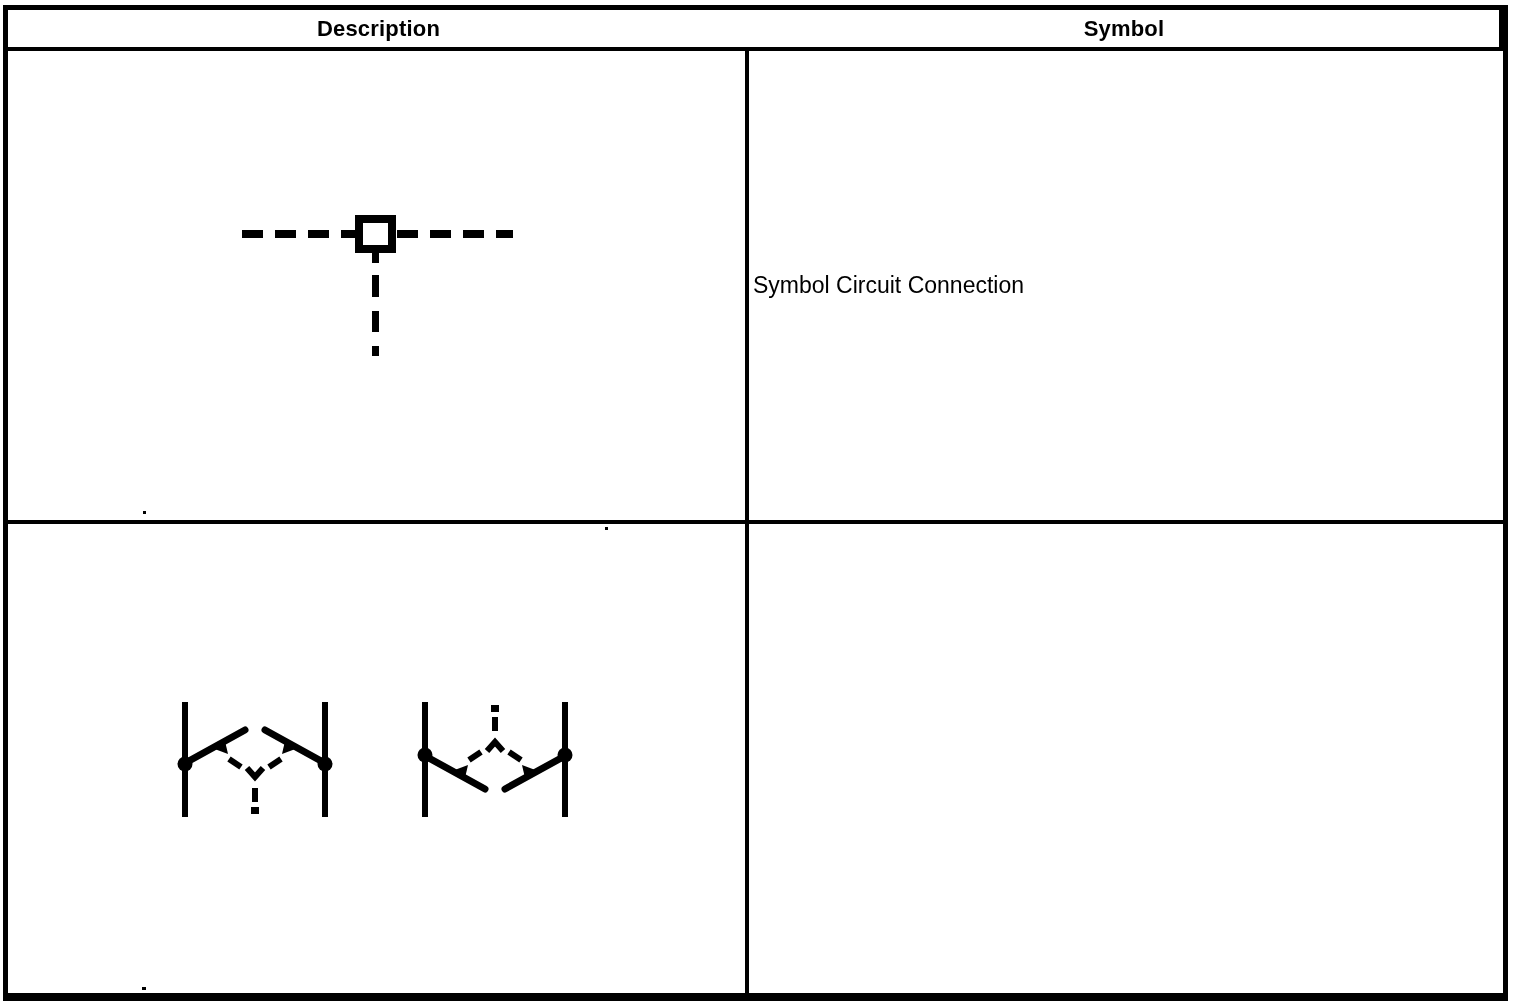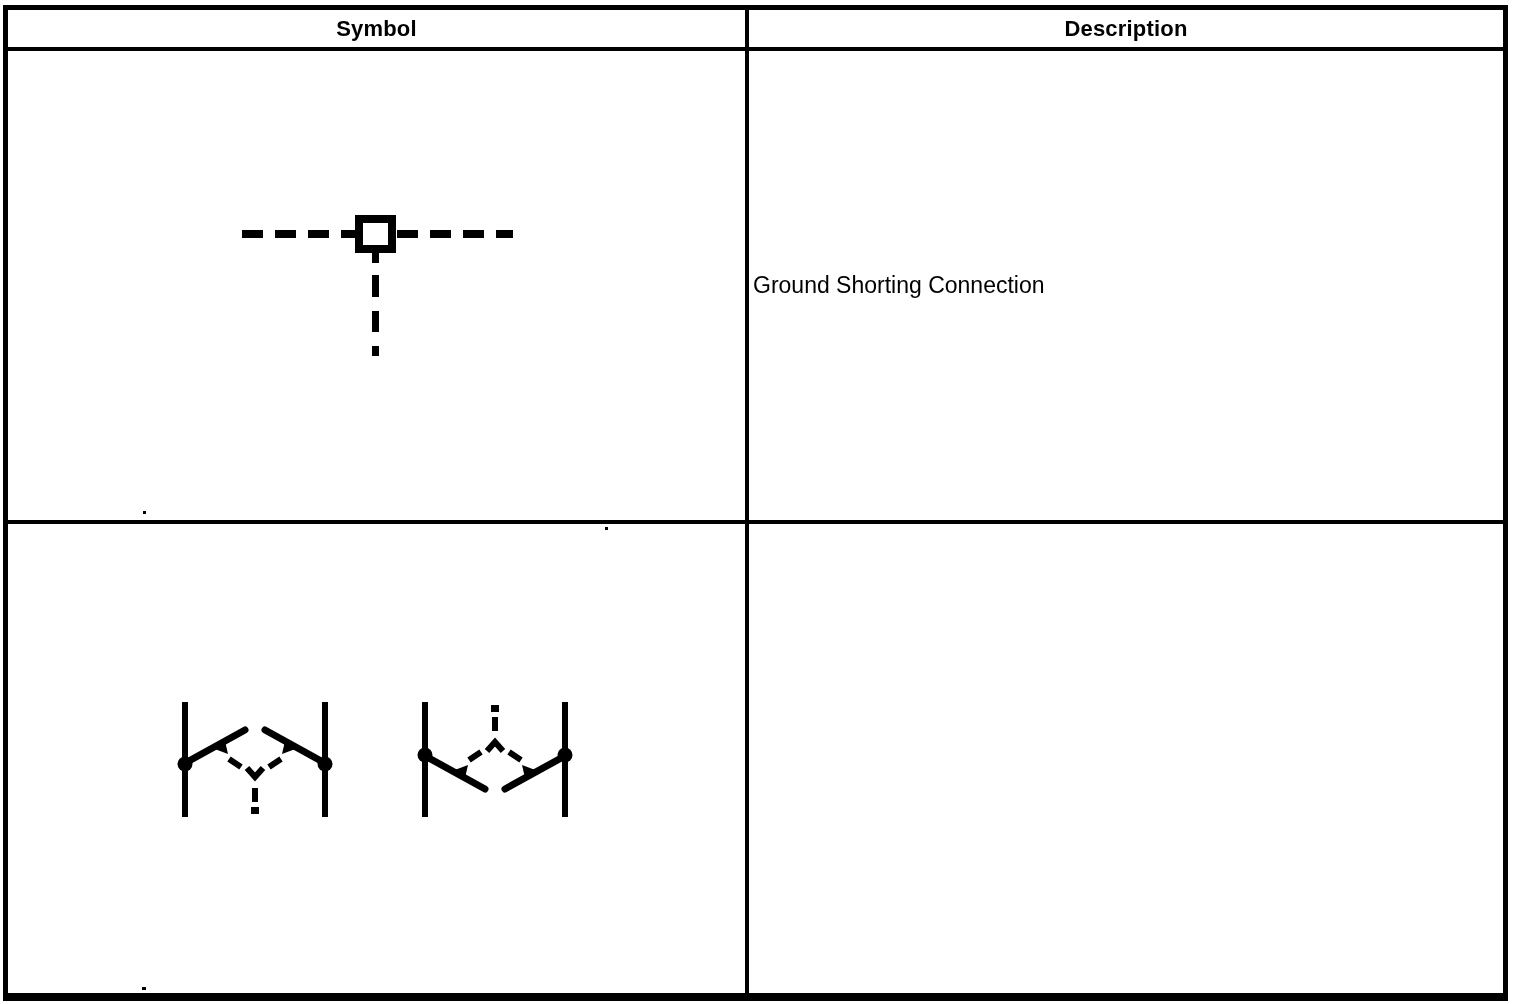--- a/index.html
+++ b/index.html
@@ -54,35 +54,35 @@
     background: #000000;
   }
 </style>
 </head>
 <body>
 
 <div class="screen">
 
   <div class="sym-table">
 
+    <div class="cell hdr">Description</div>
     <div class="cell col-sym hdr">Symbol</div>
-    <div class="cell hdr">Description</div>
 
     <div class="cell col-sym row1 sym-cell">
       <svg class="sym-svg svg-ground" width="300" height="170" viewBox="0 0 300 170" xmlns="http://www.w3.org/2000/svg">
         <g stroke="#000000" fill="none">
           <line x1="12" y1="34" x2="125" y2="34" stroke-width="8" stroke-dasharray="21 12"></line>
           <line x1="167" y1="34" x2="283" y2="34" stroke-width="8" stroke-dasharray="21 12"></line>
           <rect x="129" y="19" width="33" height="30" stroke-width="8" fill="#ffffff"></rect>
           <line x1="145.5" y1="53" x2="145.5" y2="158" stroke-width="7" stroke-dasharray="10 12 22 14 21 14 10"></line>
         </g>
       </svg>
     </div>
     <div class="cell row1 desc-cell">
-      <span>Ground Shorting Connection</span>
+      <span>Symbol Circuit Connection</span>
     </div>
 
     <div class="cell col-sym sym-cell">
       <svg class="sym-svg svg-clips" width="470" height="140" viewBox="0 0 470 140" xmlns="http://www.w3.org/2000/svg">
         <defs>
           <g id="clipShape" stroke="#000000" fill="none">
             <line x1="35" y1="12" x2="35" y2="127" stroke-width="6"></line>
             <line x1="175" y1="12" x2="175" y2="127" stroke-width="6"></line>
             <circle cx="35" cy="74" r="7.5" fill="#000000" stroke="none"></circle>
             <circle cx="175" cy="74" r="7.5" fill="#000000" stroke="none"></circle>

